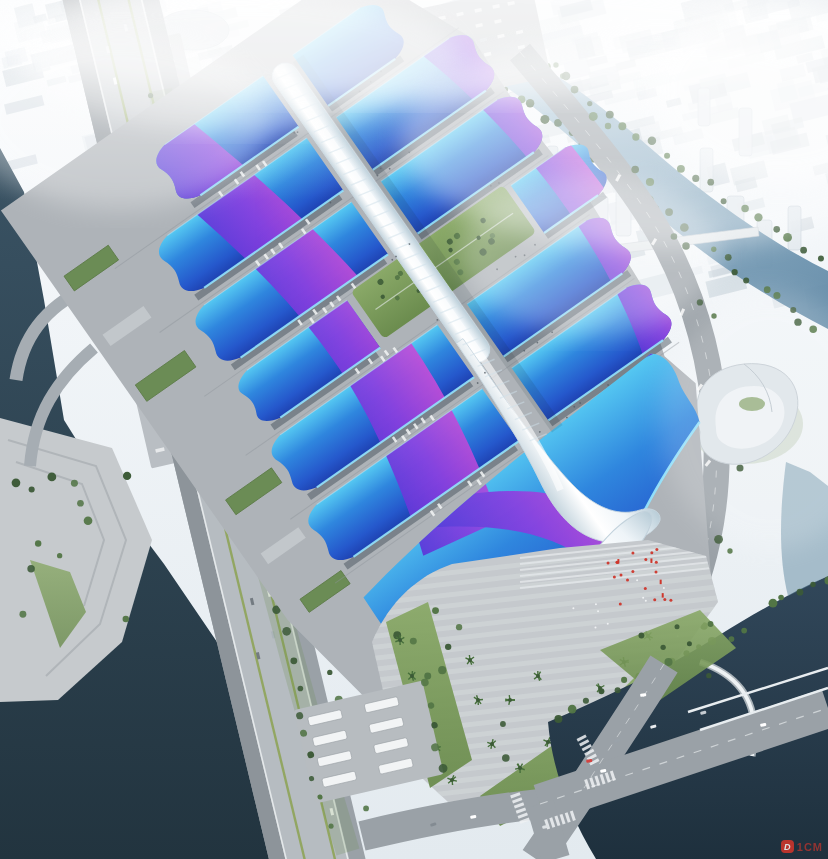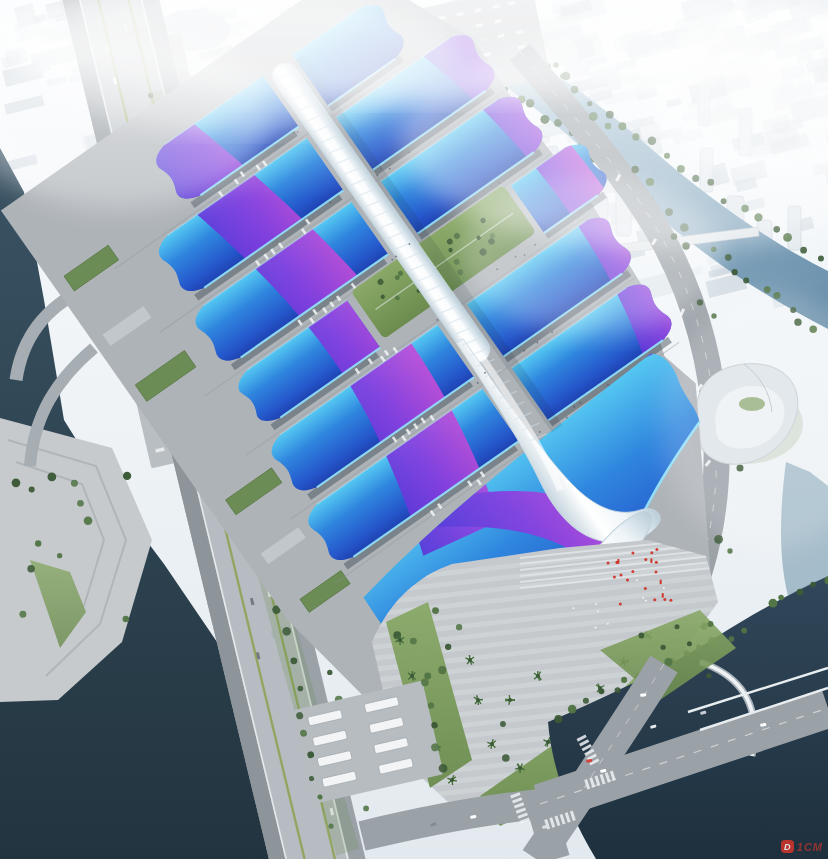--- a/index.html
+++ b/index.html
@@ -5,21 +5,21 @@
   html,body{margin:0;padding:0;background:#dfe6ec;}
   body{width:828px;height:859px;overflow:hidden;position:relative;
        font-family:"Liberation Sans",sans-serif;}
   #scene{display:block;width:828px;height:859px;}
   .wm{position:absolute;right:5px;bottom:6px;display:flex;align-items:center;gap:3px;
       opacity:.85;pointer-events:none;}
   .wm-logo{width:13px;height:13px;border-radius:4px;background:var(--watermark-red);
       color:#fff;font-size:9px;font-weight:bold;display:flex;align-items:center;
       justify-content:center;font-style:italic;}
   .wm-text{color:var(--watermark-red);font-size:11px;font-weight:bold;
-      font-style:italic;letter-spacing:1px;opacity:.75;}
+      letter-spacing:1px;opacity:.75;}
 </style>
 </head>
 <body>
 
 <svg id="scene" viewBox="0 0 828 859">
   <defs>
     <linearGradient id="skyG" x1="0" y1="0" x2="0" y2="1">
       <stop offset="0" style="stop-color:var(--sky-top)"></stop>
       <stop offset="1" style="stop-color:var(--sky-bottom)"></stop>
     </linearGradient>

